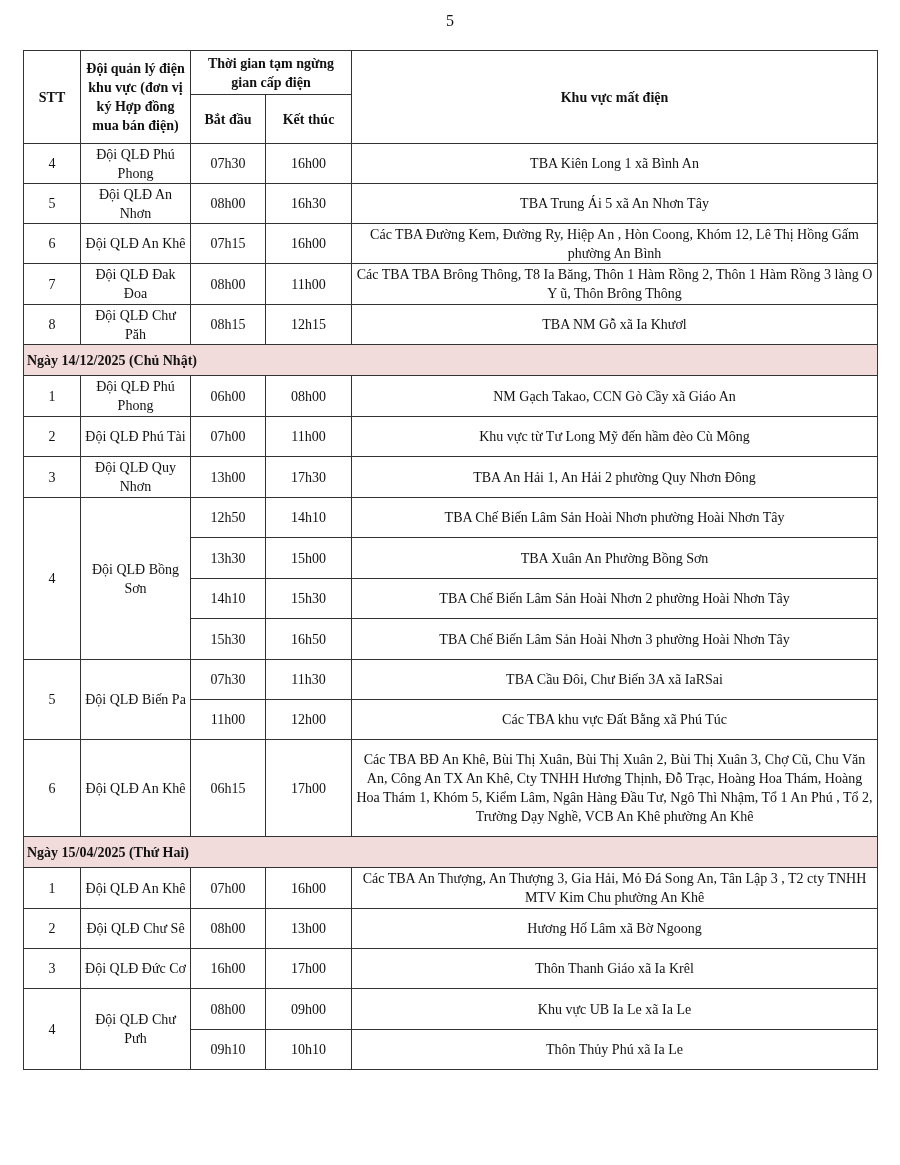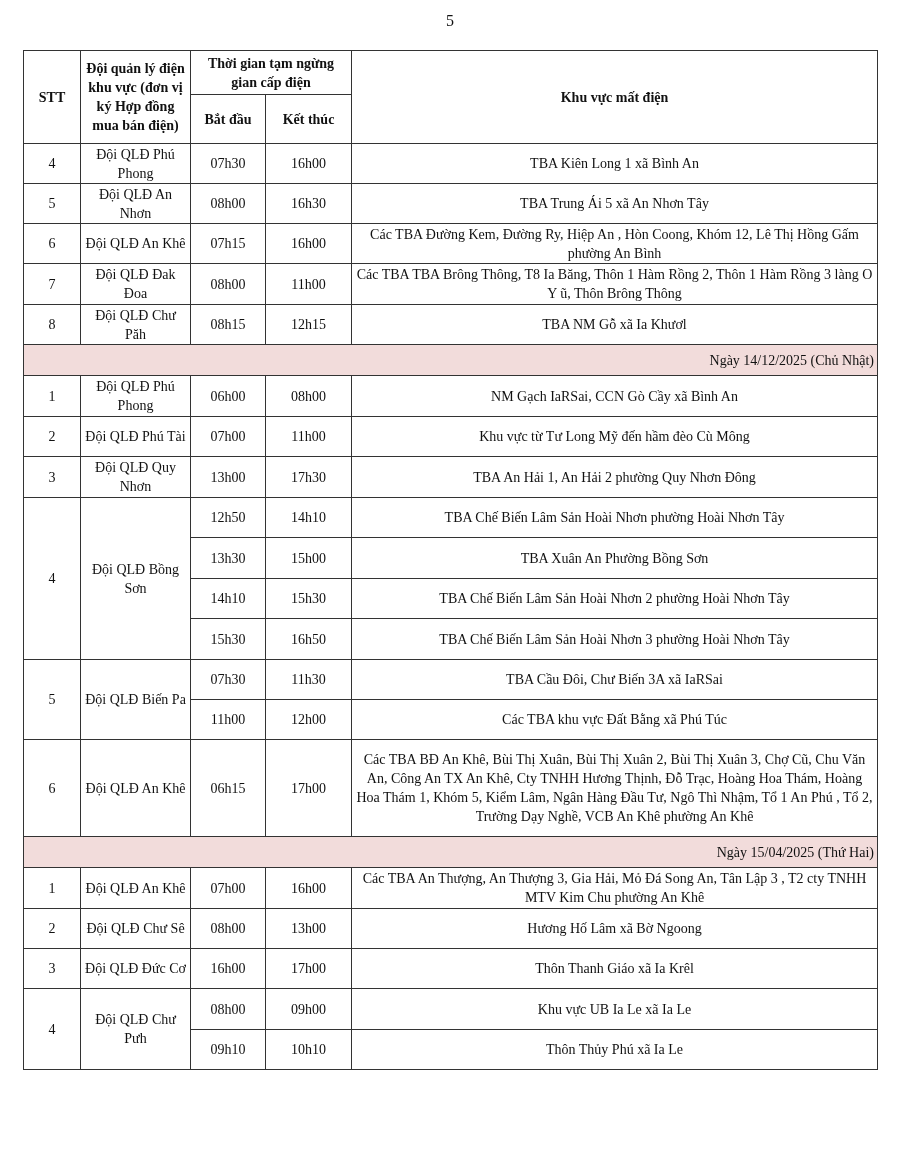--- a/index.html
+++ b/index.html
@@ -8,21 +8,21 @@
   table.schedule { position: absolute; top: 50px; left: 23px; width: 854px; border-collapse: collapse; table-layout: fixed; font-size: 14px; }
   table.schedule td, table.schedule th { border: 1.3px solid #333; padding: 0 3px; line-height: 19px; vertical-align: middle; }
   th { font-weight: bold; text-align: center; }
   col.c-stt { width: 57px; }
   col.c-team { width: 110px; }
   col.c-start { width: 75px; }
   col.c-end { width: 86px; }
   col.c-area { width: 526px; }
   td.center { text-align: center; }
   td.area { text-align: center; padding-left: 3px; }
-  tr.date-row td { background: #f2dcdb; font-weight: normal; text-align: right; height: 30px; margin-top: 20px; }
+  tr.date-row td { background: #f2dcdb; font-weight: bold; text-align: left; height: 30px; margin-top: 20px; }
   tr.h1 th { height: 43px; }
   tr.h2 th { height: 48px; }
   .r41 { height: 40px; }
   .r42 { height: 41px; }
   .r97 { height: 97px; }
 </style>
 </head>
 <body>
 
 <div class="page-number">5</div>
@@ -86,21 +86,21 @@
     </tr>
 
     <tr class="date-row">
       <td colspan="5">Ngày 14/12/2025 (Chủ Nhật)</td>
     </tr>
     <tr class="r42">
       <td class="center">1</td>
       <td class="center">Đội QLĐ Phú Phong</td>
       <td class="center">06h00</td>
       <td class="center">08h00</td>
-      <td class="area">NM Gạch IaRSai, CCN Gò Cầy xã Bình An</td>
+      <td class="area">NM Gạch Takao, CCN Gò Cầy xã Giáo An</td>
     </tr>
     <tr class="r41">
       <td class="center">2</td>
       <td class="center">Đội QLĐ Phú Tài</td>
       <td class="center">07h00</td>
       <td class="center">11h00</td>
       <td class="area">Khu vực từ Tư Long Mỹ đến hầm đèo Cù Mông</td>
     </tr>
     <tr class="r42">
       <td class="center">3</td>

